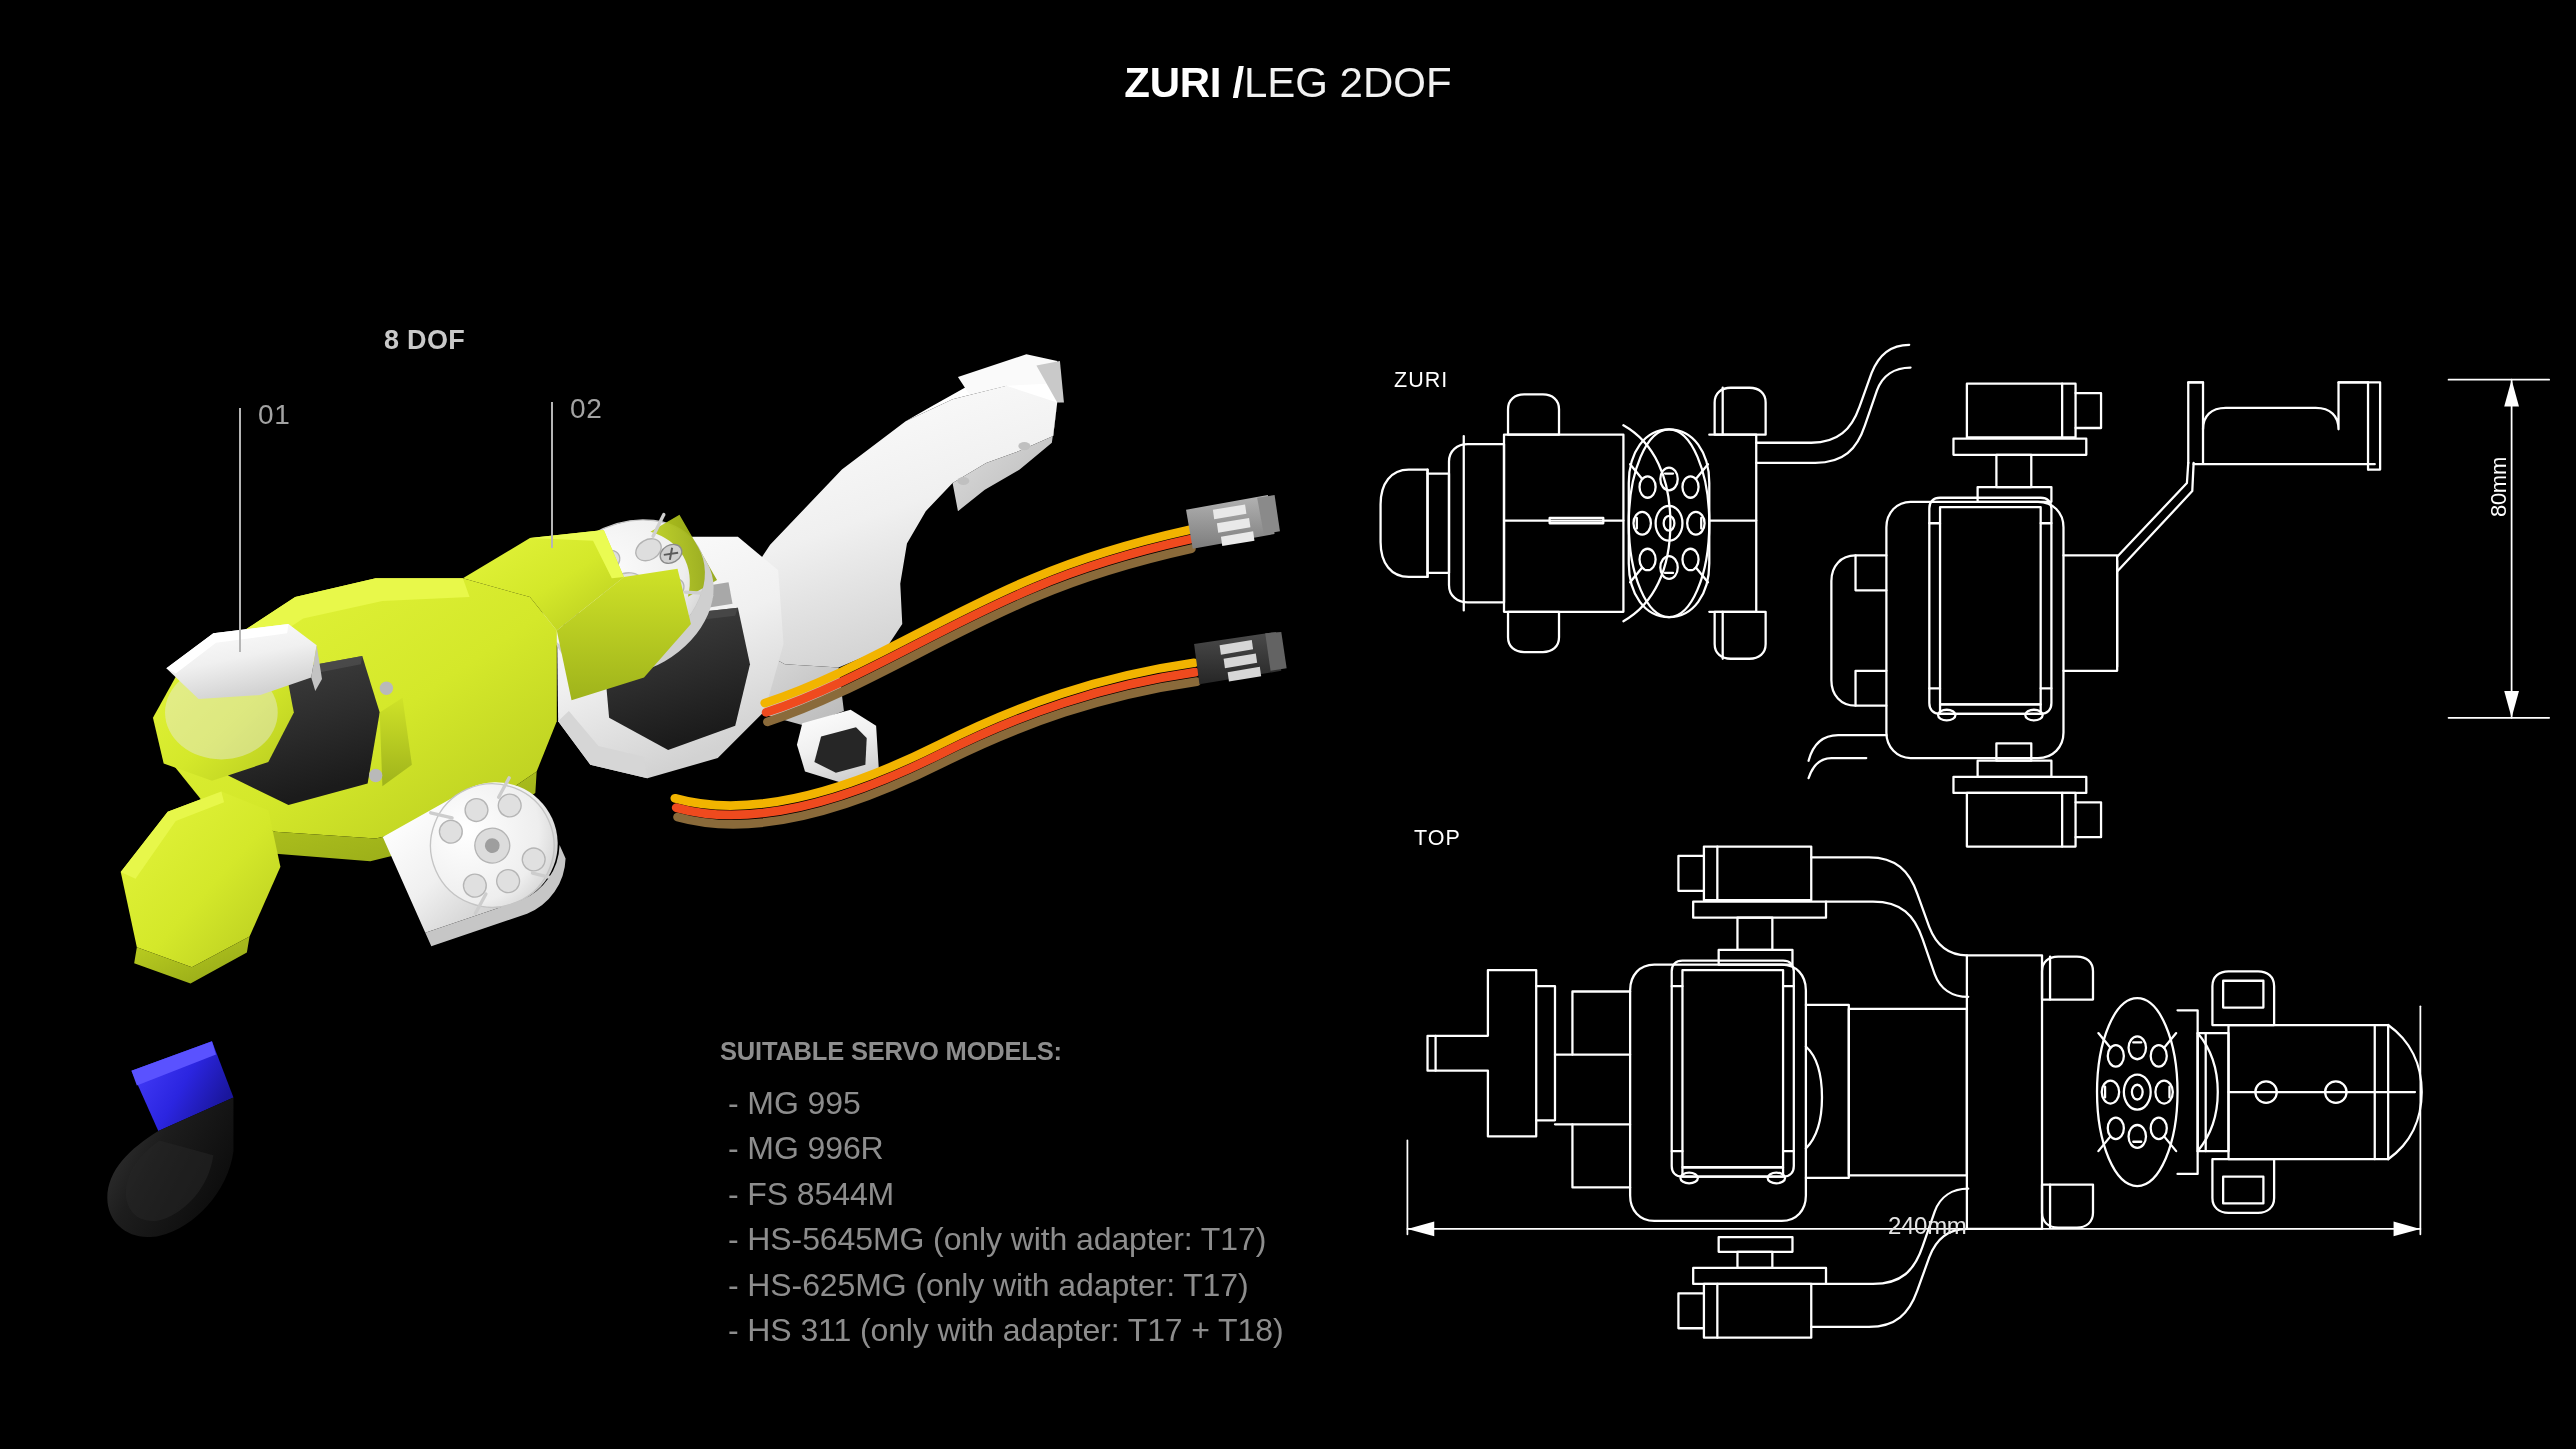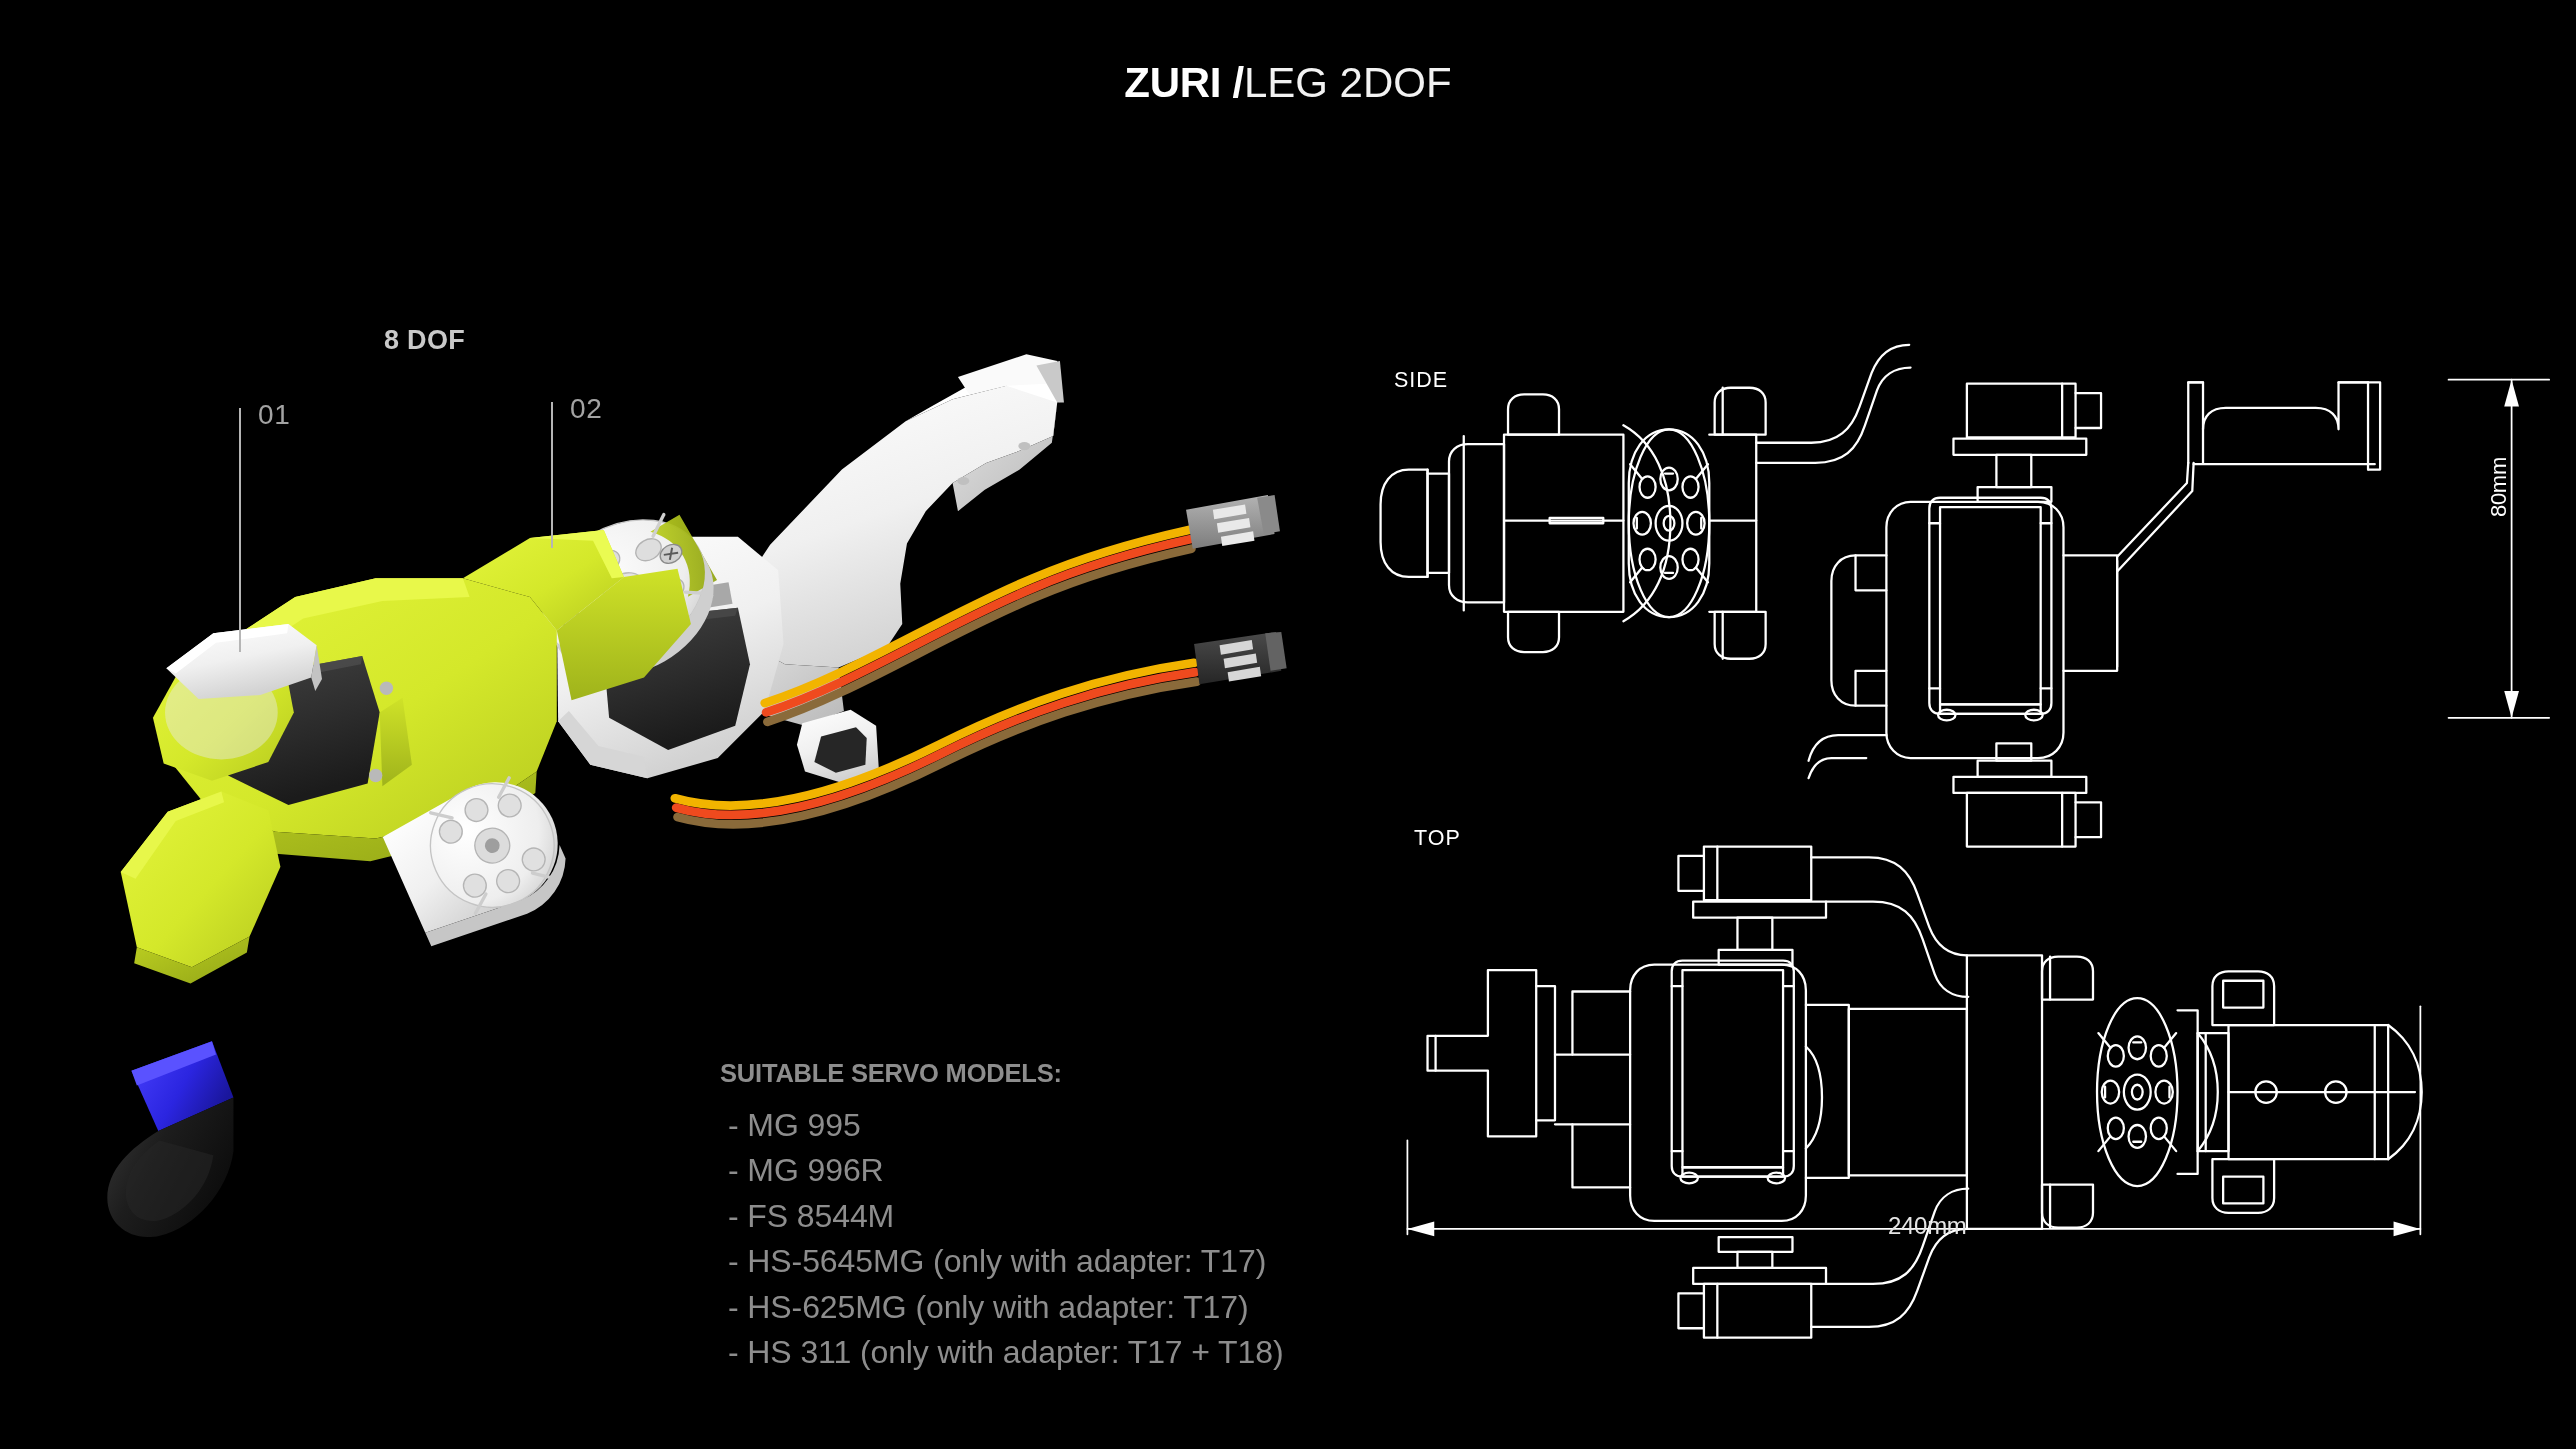--- a/index.html
+++ b/index.html
@@ -41,21 +41,21 @@
     position: absolute; left: 19px; top: -9.4px;
     font-size: 28px; font-weight: 300; color: #a3a3a3;
     letter-spacing: 0.7px;
   }
   #callout-01 { left: 239px; top: 408px; }
   #callout-01 .c-line { height: 244px; }
   #callout-02 { left: 551px; top: 402px; }
   #callout-02 .c-line { height: 146px; }
 
   
-  #servo-list { position: absolute; left: 720px; top: 1059px; }
+  #servo-list { position: absolute; left: 720px; top: 1037px; }
   #servo-list .sl-title {
     font-size: 25.5px; font-weight: 700; color: #8d8d8d;
     letter-spacing: -0.2px; margin-bottom: 14.8px;
   }
   #servo-list .sl-item {
     font-size: 32px; font-weight: 400; color: #8d8d8d;
     letter-spacing: -0.1px; line-height: 1.42; padding-left: 8px;
   }
 
   
@@ -583,20 +583,20 @@
         <path d="M3608 1500 L3608 1840"></path>
 
         <path d="M2098 1832 L3608 1832"></path>
 
         <path d="M2098 1832 L2138 1821 L2138 1843 Z" fill="#ffffff" stroke="none"></path>
         <path d="M3608 1832 L3568 1821 L3568 1843 Z" fill="#ffffff" stroke="none"></path>
       </g>
     </g>
   </svg>
 
-  <div class="view-label" id="label-side">SIDE</div>
+  <div class="view-label" id="label-side">ZURI</div>
   <div class="view-label" id="label-top">TOP</div>
 
   <div id="dim-80">80mm</div>
   <div id="dim-240">240mm</div>
 
 </div>
 
 
 </body></html>

